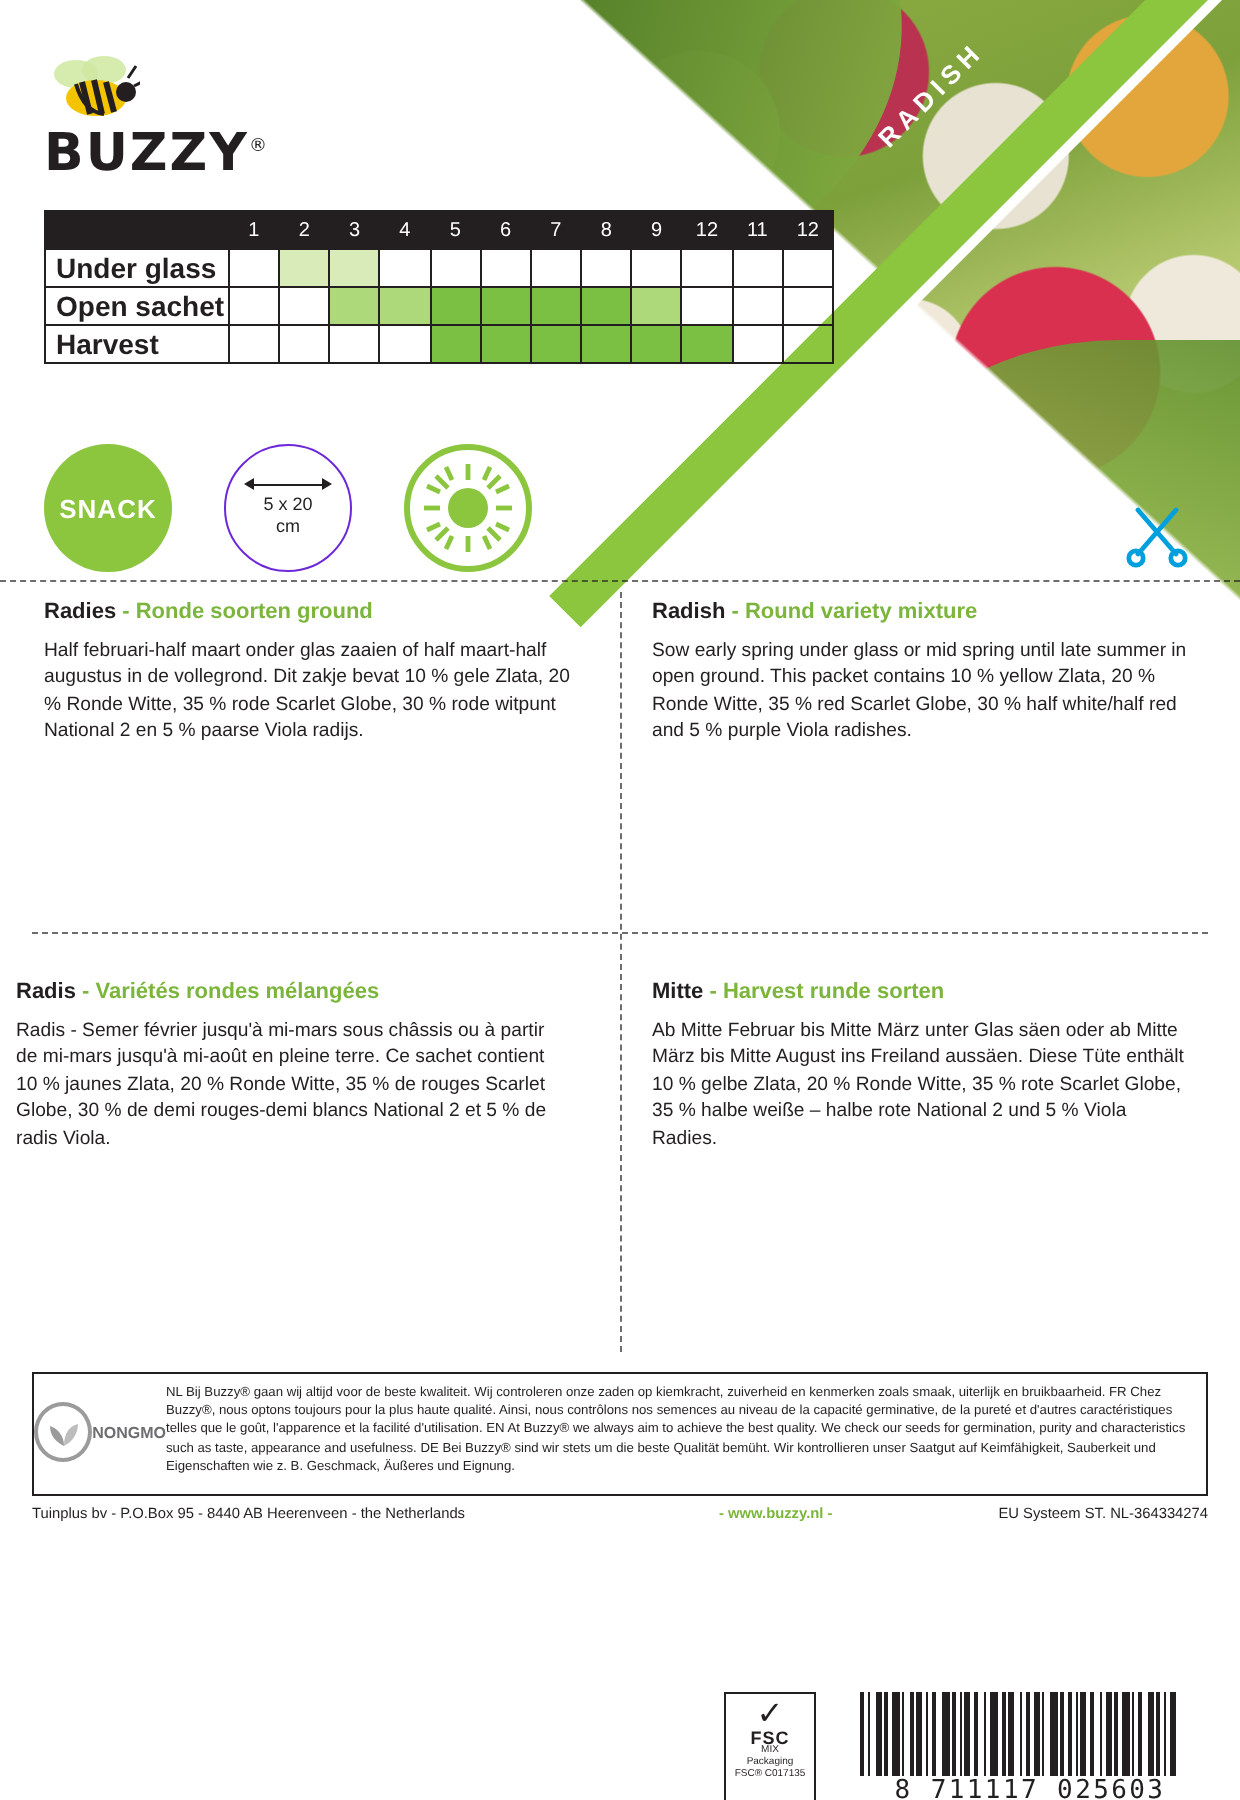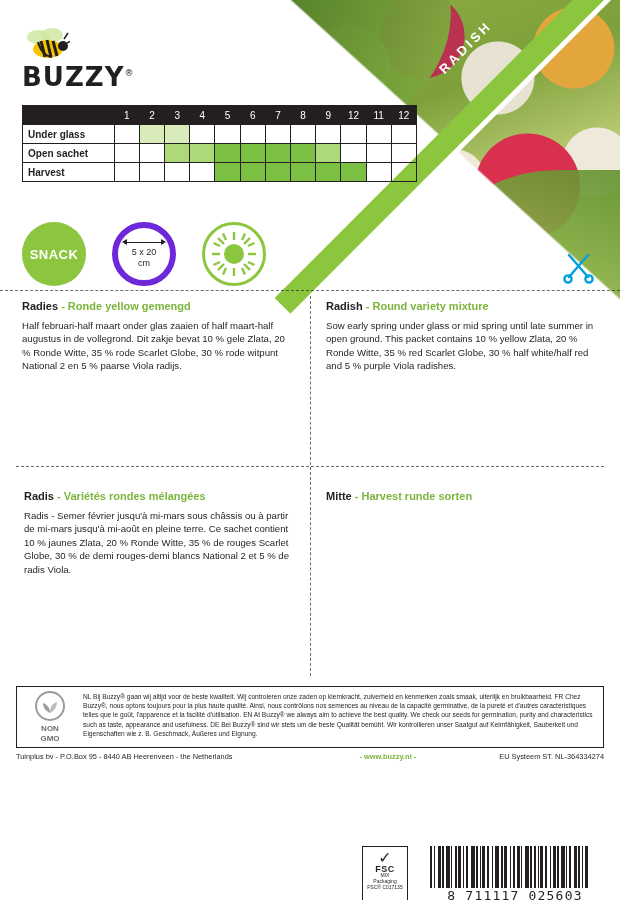--- a/index.html
+++ b/index.html
@@ -101,33 +101,33 @@
     border:1px solid #231f20;
     height:19px;
     font-size:10px;
     text-align:center;
     padding:0;
     font-weight:normal;
   }
   table.cal thead th { background:#231f20; color:#ffffff; border-color:#231f20; }
   table.cal thead th.corner { background:#231f20; border:1px solid #231f20; }
   table.cal td.rowlabel {
-    width:92px; text-align:left; padding-left:5px; font-size:10px; font-weight:bold;
+    width:92px; text-align:left; padding-left:5px; font-size:14px; font-weight:bold;
     background:#ffffff;
   }
   table.cal td.m { width:25.25px; }
   .c-light { background:#d8ebb9; }
   .c-mid   { background:#aed97a; }
   .c-dark  { background:#7cc043; }
 
   
   .icons { position:absolute; left:22px; top:222px; width:420px; height:64px; }
   .ic { position:absolute; top:0; width:64px; height:64px; border-radius:50%; }
   .ic-snack { left:0; background:#8cc63e; color:#fff; display:flex; align-items:center; justify-content:center; font-size:13px; font-weight:bold; letter-spacing:.5px; }
-  .ic-dist  { left:90px; border:6px solid #6d28d9; color:#231f20; display:flex; flex-direction:column; align-items:center; justify-content:center; font-size:9px; line-height:11px; }
+  .ic-dist  { left:90px; border:1px solid #6d28d9; color:#231f20; display:flex; flex-direction:column; align-items:center; justify-content:center; font-size:9px; line-height:11px; }
   .ic-sun   { left:180px; border:3px solid #8cc63e; display:flex; align-items:center; justify-content:center; }
   .ic-year  { left:270px; border:3px solid #8cc63e; display:flex; align-items:center; justify-content:center; font-size:17px; font-weight:bold; color:#231f20; }
   .ic-info  { left:360px; width:64px; height:64px; border-radius:50%; background:#e9e9e9; color:#6d6e71; display:flex; flex-direction:column; align-items:center; justify-content:center; font-size:8px; line-height:10px; text-align:center; }
   .arrow-row { display:flex; align-items:center; justify-content:center; width:44px; margin-bottom:2px; }
   .arrow-line { flex:1; height:1px; background:#231f20; }
   .arrow-l, .arrow-r { width:0;height:0;border-top:3px solid transparent;border-bottom:3px solid transparent; }
   .arrow-l { border-right:5px solid #231f20; }
   .arrow-r { border-left:5px solid #231f20; }
 
   
@@ -145,32 +145,32 @@
   .hline2 {
     position:absolute; left:16px; top:466px; width:588px; height:0;
     border-top:1px dashed #231f20; opacity:.65;
   }
   .txt { position:absolute; width:272px; font-size:9.6px; line-height:13.5px; color:#231f20; }
   .txt h3 { margin:0 0 5px 0; font-size:11px; }
   .txt h3 .nm { color:#231f20; font-weight:bold; }
   .txt h3 .sub { color:#7cb53b; font-weight:bold; }
   .t-nl { left:22px; top:300px; }
   .t-en { left:326px; top:300px; }
-  .t-fr { left:24px; top:490px; }
+  .t-fr { left:8px; top:490px; }
   .t-de { left:326px; top:490px; }
 
   
   .legal-box {
     position:absolute; left:16px; top:686px; width:588px; height:62px;
     border:1px solid #231f20;
     display:flex; align-items:flex-start;
   }
   .nongmo {
     width:66px; min-width:66px; height:60px;
-    display:flex; flex-direction:column; align-items:center; justify-content:center;
+    display:flex; flex-direction:row; align-items:center; justify-content:center;
     color:#6d6e71; font-size:8px; line-height:10px; font-weight:bold;
   }
   .nongmo .circ {
     width:30px;height:30px;border-radius:50%;border:2px solid #9b9b9b;
     display:flex;align-items:center;justify-content:center;margin-bottom:3px;
   }
   .legal-text { font-size:6.6px; line-height:9.2px; padding:5px 6px 0 0; color:#231f20; }
 
   .addr-row {
     position:absolute; left:16px; top:752px; width:588px;
@@ -353,21 +353,21 @@
       <circle cx="27" cy="29" r="3.6"></circle>
     </g>
   </svg>
 
   <div class="vline"></div>
   <div class="hline2"></div>
 
   <div class="txt t-nl">
     <h3>
       <span class="nm">Radies</span>
-      <span class="sub">- Ronde yellow gemengd</span>
+      <span class="sub">- Ronde soorten ground</span>
     </h3>
     <p style="margin:0">Half februari-half maart onder glas zaaien of half maart-half augustus in de vollegrond. Dit zakje bevat 10 % gele Zlata, 20 % Ronde Witte, 35 % rode Scarlet Globe, 30 % rode witpunt National 2 en 5 % paarse Viola radijs.</p>
   </div>
 
   <div class="txt t-en">
     <h3>
       <span class="nm">Radish</span>
       <span class="sub">- Round variety mixture</span>
     </h3>
     <p style="margin:0">Sow early spring under glass or mid spring until late summer in open ground. This packet contains 10 % yellow Zlata, 20 % Ronde Witte, 35 % red Scarlet Globe, 30 % half white/half red and 5 % purple Viola radishes.</p>
@@ -379,20 +379,21 @@
       <span class="sub">- Variétés rondes mélangées</span>
     </h3>
     <p style="margin:0">Radis - Semer février jusqu'à mi-mars sous châssis ou à partir de mi-mars jusqu'à mi-août en pleine terre. Ce sachet contient 10 % jaunes Zlata, 20 % Ronde Witte, 35 % de rouges Scarlet Globe, 30 % de demi rouges-demi blancs National 2 et 5 % de radis Viola.</p>
   </div>
 
   <div class="txt t-de">
     <h3>
       <span class="nm">Mitte</span>
       <span class="sub">- Harvest runde sorten</span>
     </h3>
+    <p style="margin:0">Ab Mitte Februar bis Mitte März unter Glas säen oder ab Mitte März bis Mitte August ins Freiland aussäen. Diese Tüte enthält 10 % gelbe Zlata, 20 % Ronde Witte, 35 % rote Scarlet Globe, 35 % halbe weiße – halbe rote National 2 und 5 % Viola Radies.</p>
   </div>
 
   <div class="legal-box">
     <div class="nongmo">
       <div class="circ">
         <svg width="18" height="18" viewBox="0 0 18 18">
           <path d="M9 16 C9 10, 5 7, 2 6 C2 11, 5 14, 9 16 Z" fill="#9b9b9b"></path>
           <path d="M9 16 C9 9, 12 6, 16 5 C16 10, 13 14, 9 16 Z" fill="#bdbdbd"></path>
         </svg>
       </div>

